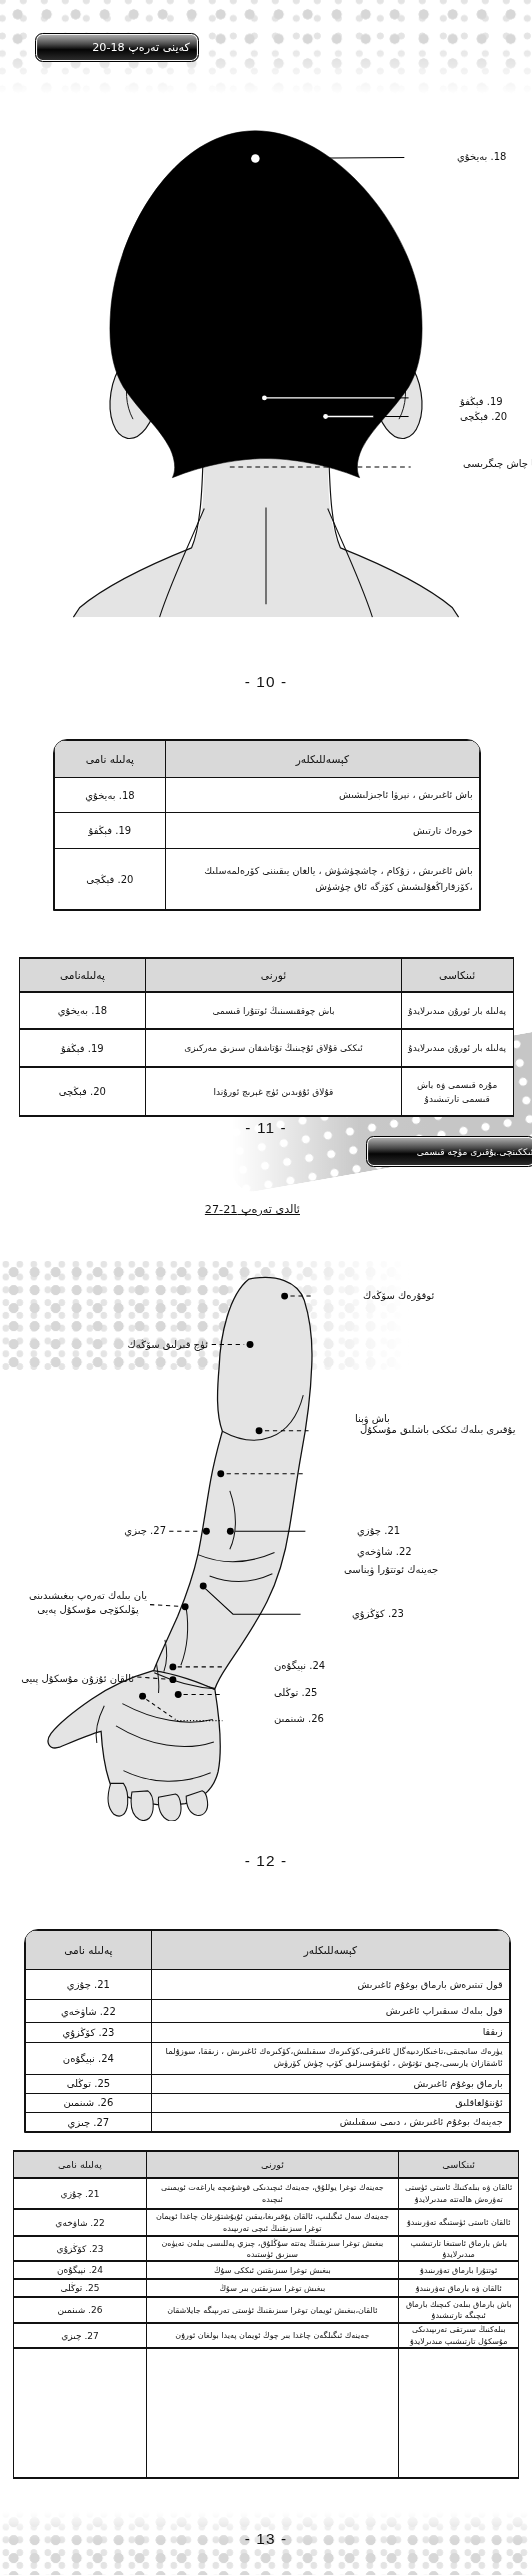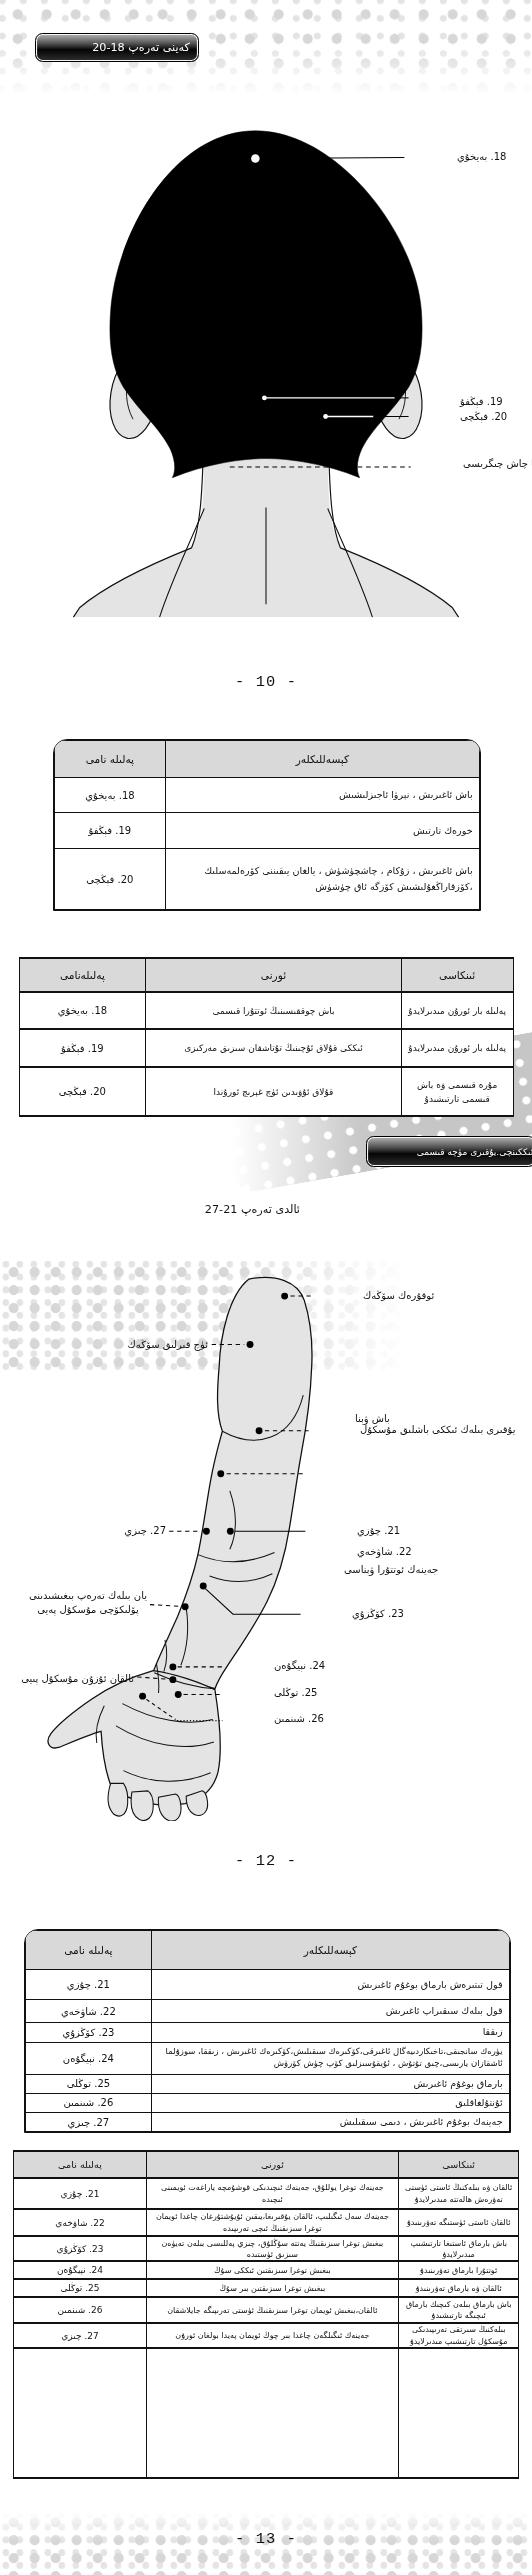--- a/index.html
+++ b/index.html
@@ -2,21 +2,21 @@
 <html style="font-size:8.5px"><head>
 <meta charset="utf-8">
 <style>
   html,body{margin:0;padding:0;background:#fff;}
   .page{position:relative;width:532px;height:2576px;background:#fff;overflow:hidden;
         font-family:"DejaVu Sans",sans-serif;color:#111;}
   .abs{position:absolute;}
   .rtl{direction:rtl;unicode-bidi:embed;white-space:nowrap;padding-left:48px;}
   .dlabel{font-size:10px;line-height:14px;}
   .pagenum{position:absolute;left:0;width:100%;text-align:center;
-           font-family:Liberation Mono, monospace;
+           font-family:Liberation Sans, sans-serif;
            font-size:15.4px;letter-spacing:1.1px;z-index:3;direction:ltr;}
   .badge{position:absolute;z-index:4;display:flex;align-items:center;justify-content:center;
          color:#fff;border:1.1px solid #000;border-radius:7.5px;
          background:linear-gradient(180deg,#b5b5b5 0%,#4a4a4a 38%,#050505 58%,#2f2f2f 100%);
          box-shadow:inset 0 0 0 1.1px #f5f5f5;}
   
   .ht{position:absolute;z-index:0;
       background-image:radial-gradient(circle,#d7d7d7 4.8px,rgba(255,255,255,0) 5.3px),
                        radial-gradient(circle,#e4e4e4 3.2px,rgba(255,255,255,0) 3.7px);
       background-size:29px 24.5px,21px 17.6px;background-position:3.2px 2.1px,12.8px 9.6px;}
@@ -41,21 +41,21 @@
   .discell{text-align:right;direction:rtl;font-size:9.6px;white-space:normal;line-height:16px;}
   .tbldbl{position:absolute;z-index:2;background:#fff;}
   .tbldbl td{border-left:0.9px solid #111;border-right:0.9px solid #111;
              border-top:2.1px double #111;border-bottom:2.1px double #111;
              vertical-align:middle;padding:1.1px 4.3px;margin-top:28px;}
   .loccell{text-align:center;direction:rtl;font-size:9px;white-space:normal;line-height:14px;}
   .small td{padding:0.5px 3.2px;}
   .small .loccell{font-size:8px;line-height:11.2px;}
   .small .namecell{font-size:9px;}
   .small .hdrcell{font-size:9.6px;}
-  .sec2title{font-size:11.2px;}
+  .sec2title{font-size:11.2px;text-decoration:underline;}
 </style>
 </head>
 <body>
 
 <div class="page">
 
   <div class="ht fadeB abs" style="left:0;top:0;width:532px;height:96px;"></div>
   <div class="wedge abs" style="left:224px;top:1057px;width:341px;height:109px;"></div>
   <div class="ht fine fadeR abs" style="left:0;top:1261px;width:410px;height:109px;"></div>
   <div class="ht fine fadeT abs" style="left:0;top:2511px;width:532px;height:65px;"></div>
@@ -144,20 +144,21 @@
       <td class="loccell">پەلىلە بار ئورۇن مىدىرلايدۇ</td>
     </tr>
     <tr style="height:49px;">
       <td class="namecell">20. فېڭچى</td>
       <td class="loccell">قۇلاق ئۇۋىدىن ئۈچ غېرىچ ئورۇندا</td>
       <td class="loccell">مۇرە قىسمى ۋە باش قىسمى تارتىشىدۇ</td>
     </tr>
   </tbody>
     </table>
 
+  <div class="pagenum" style="top:1119px;">- 11 -</div>
 
   <div class="abs rtl sec2title" style="right:232px;top:1203px;z-index:2;">ئالدى تەرەپ 21-27</div>
   <div class="badge rtl" style="left:366px;top:1136px;width:120px;height:29px;font-size:9px;">
     <span>ئىككىنچى.يۇقىرى مۈچە قىسمى</span>
   </div>
 
   <svg class="abs" style="left:0;top:1267px;z-index:1;" width="532" height="554" viewBox="0 0 1000 1040">
 
     <path d="M 468,22 C 518,12 560,26 572,62 C 582,94 588,140 586,184 C 584,240 576,300 566,352 C 558,396 552,444 544,490 C 536,540 524,584 502,628 C 480,672 452,712 428,748 C 416,766 408,780 404,792 L 288,760 C 302,724 318,692 334,656 C 352,612 364,576 372,540 C 382,492 388,444 396,400 C 404,356 412,330 418,308 C 406,276 408,232 412,186 C 414,130 430,52 468,22 Z" fill="#e4e4e4" stroke="#111" stroke-width="2.4"></path>
 

